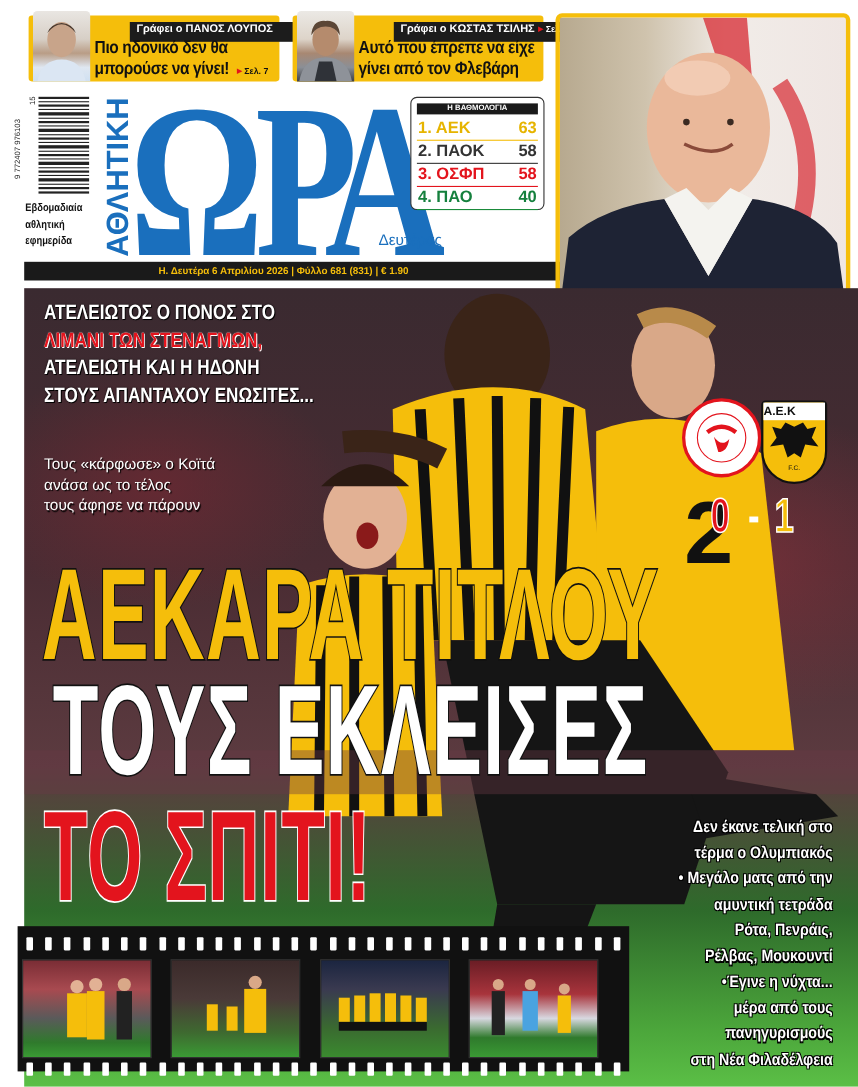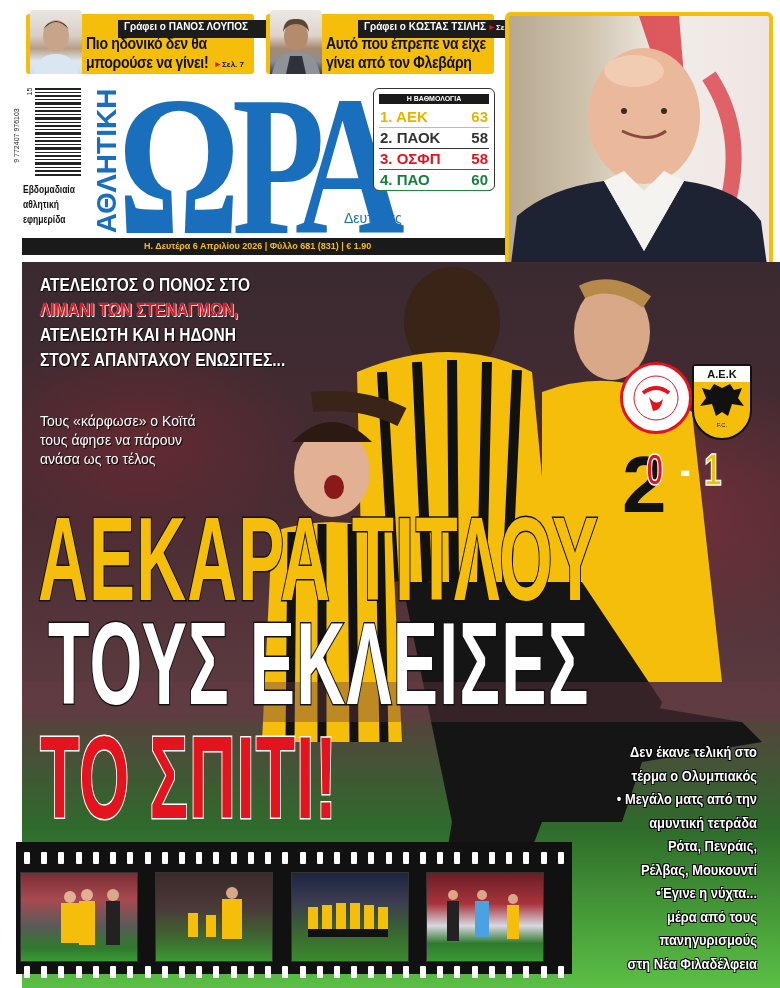--- a/index.html
+++ b/index.html
@@ -155,21 +155,21 @@
   <div class="row" style="color:#333; border-color:#333;">
     <span class="team">2.  ΠΑΟΚ</span>
     <span class="pts">58</span>
   </div>
   <div class="row" style="color:#e3141d; border-color:#e3141d;">
     <span class="team">3.  ΟΣΦΠ</span>
     <span class="pts">58</span>
   </div>
   <div class="row" style="color:#15803d; border-color:#1a8a3a;">
     <span class="team">4.  ΠΑΟ</span>
-    <span class="pts">60</span>
+    <span class="pts">40</span>
   </div>
 </div>
 
 <div class="portrait">
   <svg width="260" height="264" viewBox="0 0 260 264">
     <path d="M130 0 L170 0 L175 60 L150 60Z" fill="#d8343c" opacity="0.8"></path>
     <path d="M200 60 Q240 120 215 200" stroke="#d8343c" stroke-width="16" fill="none" opacity="0.75"></path>
     <ellipse cx="135" cy="100" rx="56" ry="68" fill="#eab89a"></ellipse>
     <ellipse cx="125" cy="55" rx="30" ry="16" fill="#f5d3bd" opacity="0.7"></ellipse>
     <path d="M113 115 Q140 128 157 115" stroke="#8a4a3a" stroke-width="3" fill="none"></path>
@@ -210,33 +210,33 @@
 
 <div class="kicker">
   <div>ΑΤΕΛΕΙΩΤΟΣ Ο ΠΟΝΟΣ ΣΤΟ</div>
   <div class="red">ΛΙΜΑΝΙ ΤΩΝ ΣΤΕΝΑΓΜΩΝ,</div>
   <div>ΑΤΕΛΕΙΩΤΗ ΚΑΙ Η ΗΔΟΝΗ</div>
   <div>ΣΤΟΥΣ ΑΠΑΝΤΑΧΟΥ ΕΝΩΣΙΤΕΣ...</div>
 </div>
 
 <div class="subdeck">
   <div>Τους «κάρφωσε» ο Κοϊτά</div>
+  <div>ανάσα ως το τέλος</div>
   <div>τους άφησε να πάρουν</div>
-  <div>ανάσα ως το τέλος</div>
 </div>
 
 <div class="crest" style="left:620px; top:362px; width:72px; height:72px; background:#fff; border:3px solid #e3141d;">
   <svg width="66" height="66" viewBox="0 0 66 66">
     <circle cx="33" cy="33" r="22" fill="none" stroke="#e3141d" stroke-width="1"></circle>
     <path d="M20 28 Q33 18 46 28" stroke="#e3141d" stroke-width="4" fill="none"></path>
     <path d="M26 32 Q33 42 40 34 Q38 46 30 46Z" fill="#e3141d"></path>
   </svg>
 </div>
 <div style="position:absolute; left:692px; top:364px; width:60px; height:76px; background:#f5be0b; border:2px solid #111; border-radius: 4px 4px 30px 30px;">
-  <div style="background:#fff; height:16px; font-size:11px; font-weight:bold; text-align:center; line-height:16px; color:#111;">Α.Ε.Κ</div>
+  <div style="background:#fff; height:16px; font-size:11px; font-weight:bold; text-align:left; line-height:16px; color:#111;">Α.Ε.Κ</div>
   <svg width="56" height="42" viewBox="0 0 56 42">
     <path d="M28 6 L20 2 L16 8 L8 6 L12 16 L6 24 L18 22 L22 34 L28 30 L34 34 L38 22 L50 24 L44 16 L48 6 L40 8 L36 2Z" fill="#111"></path>
   </svg>
   <div style="font-size:6px; text-align:center; color:#111; margin-top:-6px;">F.C.</div>
 </div>
 
 <div class="score" style="left:646px; color:#e3141d;">0</div>
 <div class="score" style="left:680px; color:#fff; -webkit-text-stroke:0;">-</div>
 <div class="score" style="left:704px; color:#f5be0b;">1</div>
 

